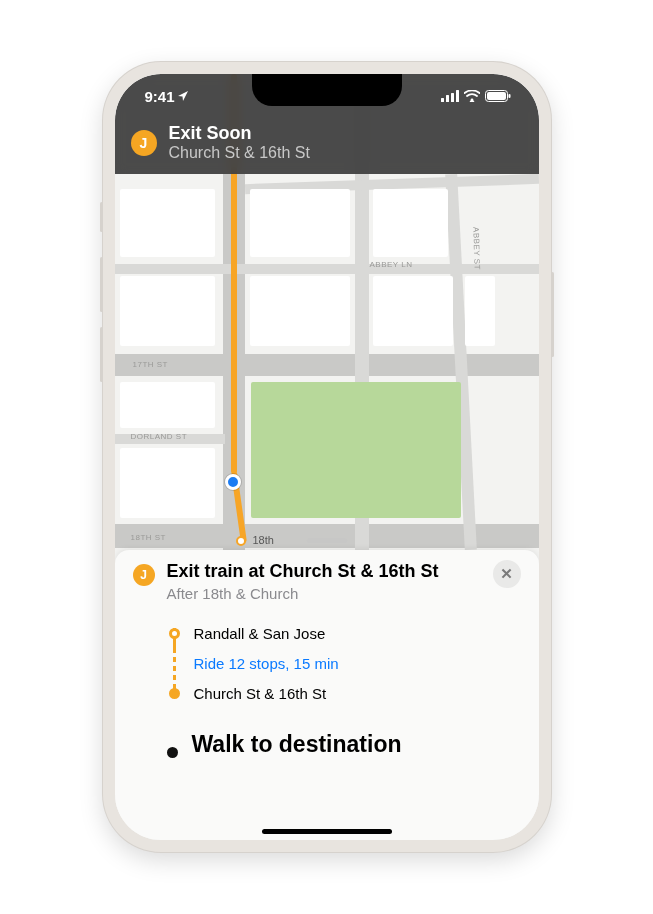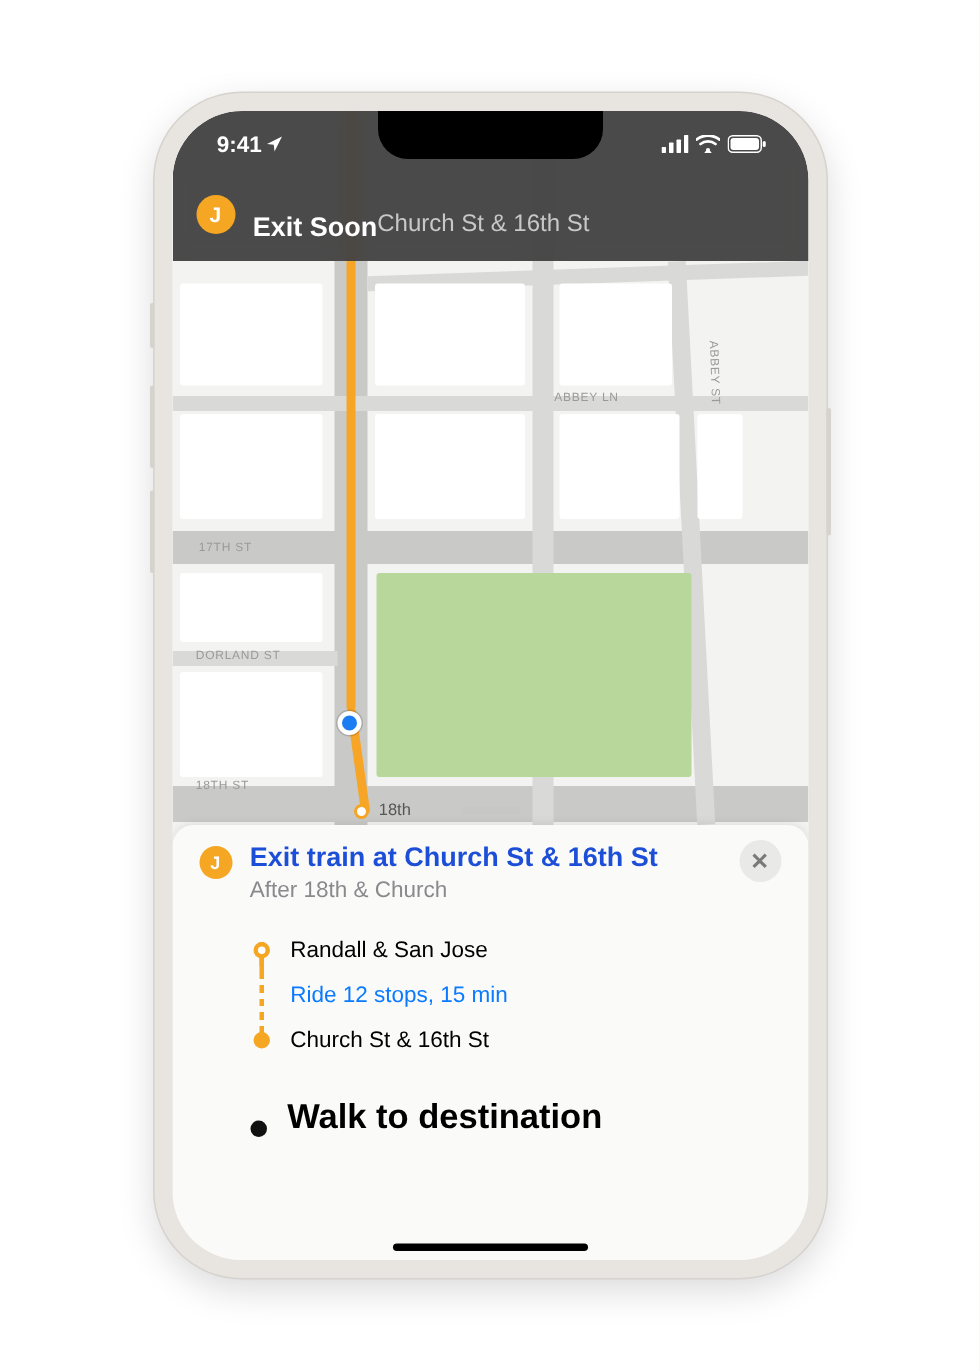--- a/index.html
+++ b/index.html
@@ -84,21 +84,21 @@
     background: #f5a623;
     color: #fff;
     font-weight: 600;
     font-size: 14px;
     display: flex;
     align-items: center;
     justify-content: center;
     flex-shrink: 0;
     margin-bottom: 6px;
   }
-  .banner-text { display: flex; }
+  .banner-text { display: flex; flex-direction: column; }
   .banner-title { color: #fff; font-weight: 600; font-size: 18px; }
   .banner-sub { color: #c8c8c8; font-size: 16px; }
 
   
   .map {
     position: absolute;
     top: 0; left: 0; right: 0; bottom: 0;
     background: #f3f3f1;
     overflow: hidden;
   }
@@ -185,21 +185,21 @@
     font-weight: 600;
     font-size: 12px;
     display: flex; align-items: center; justify-content: center;
     flex-shrink: 0;
     margin-top: 4px;
   }
   .sheet-title {
     font-weight: 700;
     font-size: 18px;
     line-height: 1.25;
-    color: #1d4ed8;
+    color: #000000;
   }
   .sheet-sub {
     color: #8a8a8e;
     font-size: 15px;
     margin-top: 2px;
   }
   .close-btn {
     position: absolute;
     right: 0; top: 0;
     width: 28px; height: 28px;
@@ -340,21 +340,21 @@
       <div class="block" style="left:258px;top:115px;width:75px;height:68px"></div>
       <div class="block" style="left:258px;top:202px;width:80px;height:70px"></div>
       <div class="block" style="left:350px;top:202px;width:30px;height:70px"></div>
 
       <div class="park" style="left:136px;top:308px;width:210px;height:136px"></div>
 
       <div class="road-label" style="left:255px;top:186px">ABBEY LN</div>
       <div class="road-label" style="left:340px;top:170px;transform:rotate(88deg)">ABBEY ST</div>
       <div class="road-label" style="left:18px;top:286px">17TH ST</div>
       <div class="road-label" style="left:16px;top:358px">DORLAND ST</div>
-      <div class="road-label" style="left:16px;top:445px">18TH ST</div>
+      <div class="road-label" style="left:16px;top:459px">18TH ST</div>
 
       <div class="route-line" style="left:116px;top:0;width:6px;height:400px"></div>
       <div class="route-line" style="left:116px;top:398px;width:6px;height:72px;transform-origin:top left;transform:rotate(-8deg)"></div>
       <div class="user-dot" style="left:110px;top:400px"></div>
       <div class="station-dot" style="left:121px;top:462px"></div>
       <div class="station-lbl" style="left:138px;top:460px">18th</div>
     </div>
 
     <div class="sheet">
       <div class="grabber"></div>

